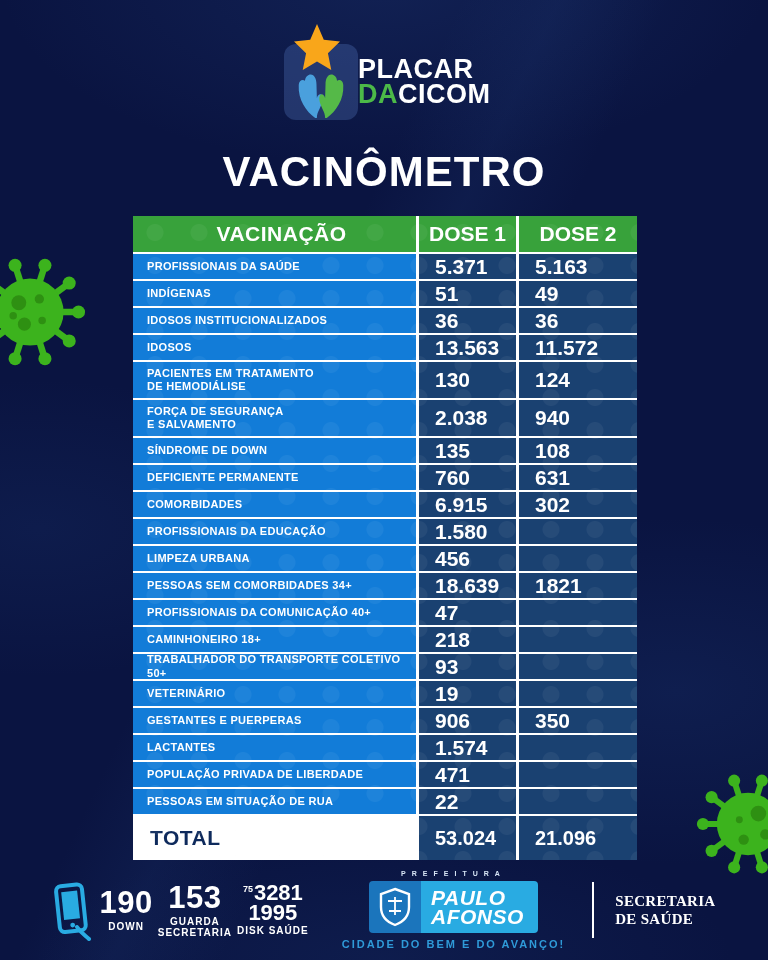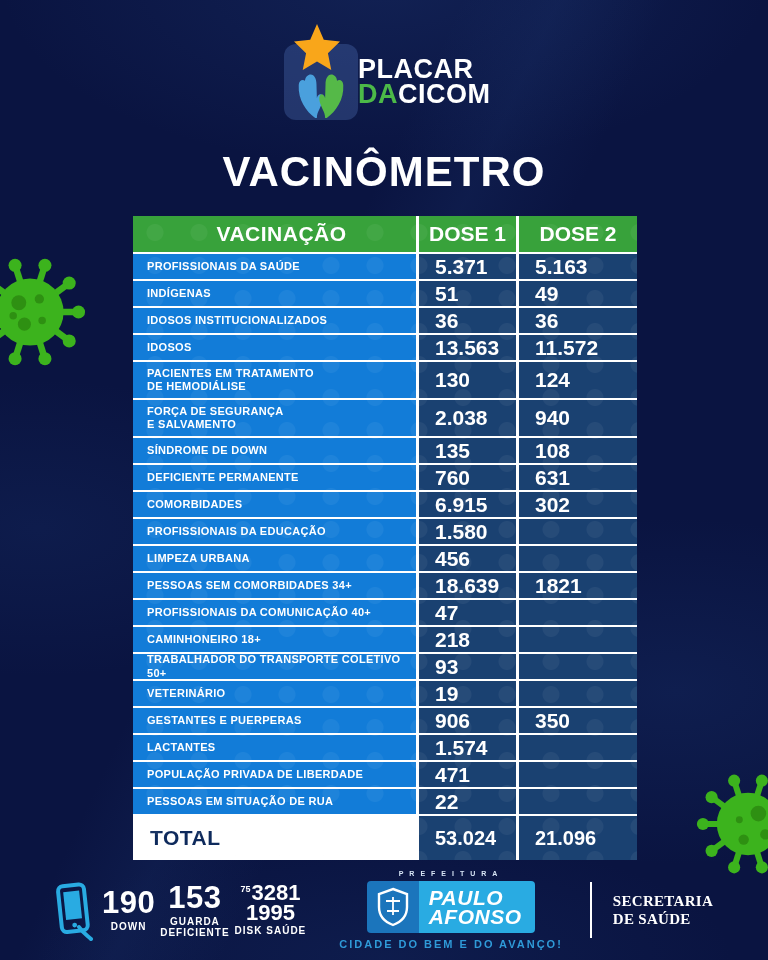--- a/index.html
+++ b/index.html
@@ -352,21 +352,21 @@
     </g>
     <path d="M24 48 C28 54 33 57 36 60" fill="none" stroke="#29abe2" stroke-width="4" stroke-linecap="round"></path>
   </svg>
   <div class="phone-item">
     <div class="num">190</div>
     <div class="sub">DOWN</div>
   </div>
   <div class="phone-item">
     <div class="num">153</div>
     <div class="sub" style="white-space:pre-line">GUARDA
-DEFICIENTE</div>
+SECRETARIA</div>
   </div>
   <div class="phone-item">
     <div class="num2"><span class="pfx">75</span><span>3281</span></div>
     <div class="num2">1995</div>
     <div class="sub">DISK SAÚDE</div>
   </div>
   <div class="pa-logo">
     <div class="pa-pref">PREFEITURA</div>
     <div class="pa-main">
       <div class="pa-crest">

